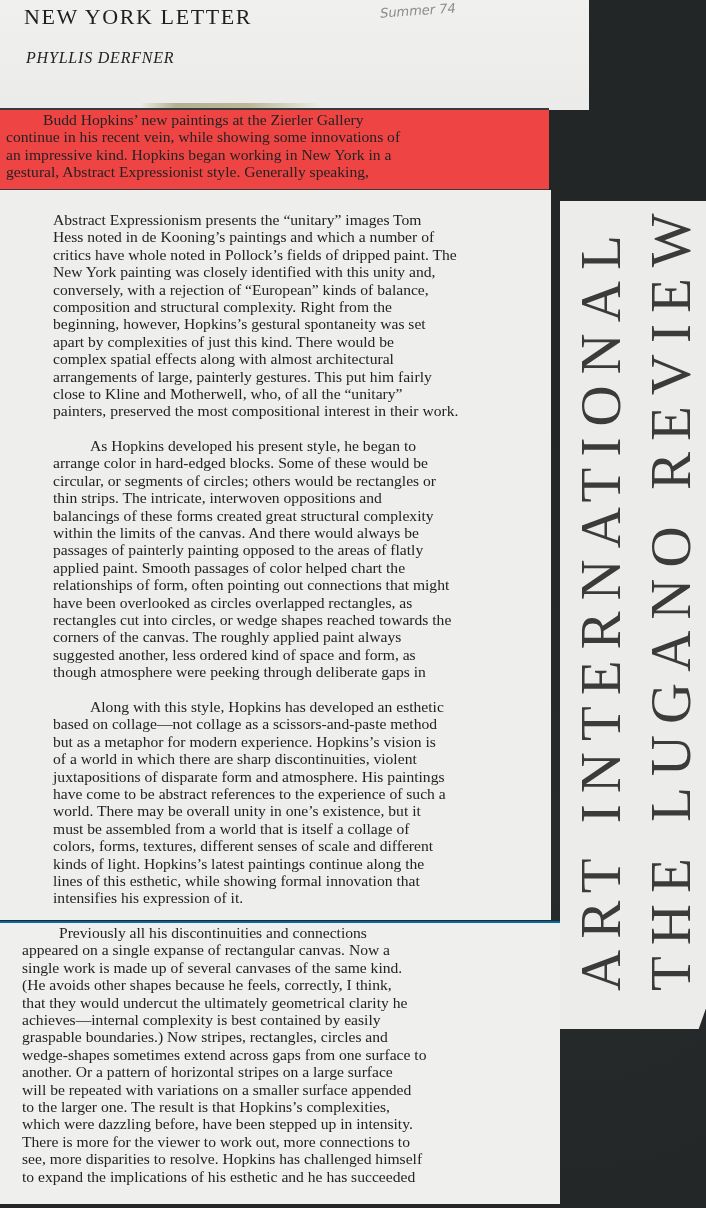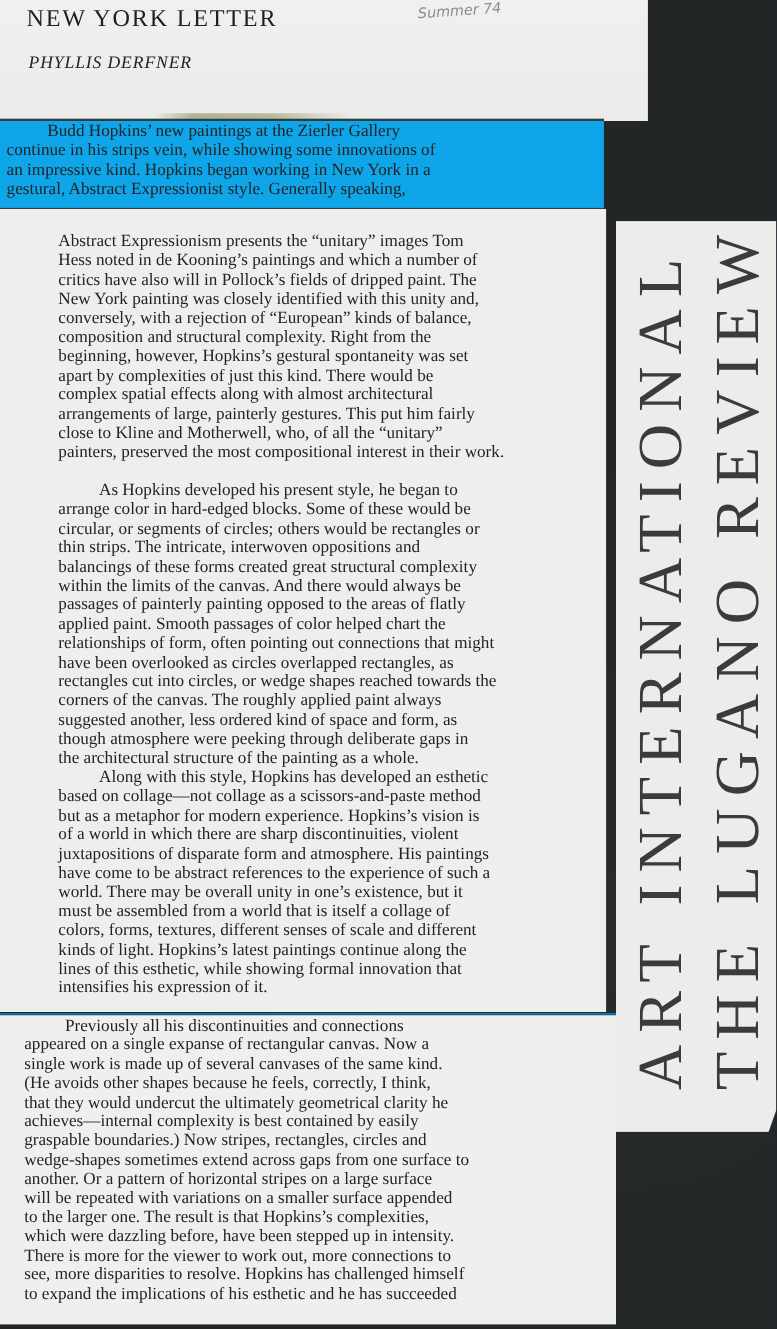--- a/index.html
+++ b/index.html
@@ -65,21 +65,21 @@
       left: 140px; top: 103px;
       width: 180px; height: 6px;
       background: linear-gradient(90deg, transparent, #8d8a5a 20%, #9a9760 60%, transparent);
       opacity: 0.6;
     }
     
     .clip-intro {
       left: 0; top: 108px; width: 549px; height: 82px;
       border-top: 2px solid #3a3a3a;
       border-bottom: 1px solid #3a3a3a;
-      background: #0ea5e9;
+      background: #ef4444;
     }
     
     .clip-main {
       left: 0; top: 190px; width: 551px; height: 730px;
       background: #eeeeec;
       padding-left: 16px;
     }
     
     .clip-closing {
       left: 0; top: 921px; width: 560px; height: 283px;
@@ -124,31 +124,31 @@
 <div class="clip clip-header">
   <div class="title">NEW YORK LETTER</div>
   <div class="byline">PHYLLIS DERFNER</div>
   <div class="handwritten">Summer 74</div>
   <div class="stain"></div>
 </div>
 
 <div class="clip clip-intro">
   <div class="para" style="left:6px; top:1px;">
     <span class="line indent">Budd Hopkins’ new paintings at the Zierler Gallery</span>
-    <span class="line">continue in his strips vein, while showing some innovations of</span>
+    <span class="line">continue in his recent vein, while showing some innovations of</span>
     <span class="line">an impressive kind. Hopkins began working in New York in a</span>
     <span class="line">gestural, Abstract Expressionist style. Generally speaking,</span>
   </div>
 </div>
 
 <div class="clip clip-main">
   <div class="para" style="left:53px; top:21px;">
     <span class="line">Abstract Expressionism presents the “unitary” images Tom</span>
     <span class="line">Hess noted in de Kooning’s paintings and which a number of</span>
-    <span class="line">critics have also will in Pollock’s fields of dripped paint. The</span>
+    <span class="line">critics have whole noted in Pollock’s fields of dripped paint. The</span>
     <span class="line">New York painting was closely identified with this unity and,</span>
     <span class="line">conversely, with a rejection of “European” kinds of balance,</span>
     <span class="line">composition and structural complexity. Right from the</span>
     <span class="line">beginning, however, Hopkins’s gestural spontaneity was set</span>
     <span class="line">apart by complexities of just this kind. There would be</span>
     <span class="line">complex spatial effects along with almost architectural</span>
     <span class="line">arrangements of large, painterly gestures. This put him fairly</span>
     <span class="line">close to Kline and Motherwell, who, of all the “unitary”</span>
     <span class="line">painters, preserved the most compositional interest in their work.</span>
   </div>
@@ -160,21 +160,20 @@
     <span class="line">balancings of these forms created great structural complexity</span>
     <span class="line">within the limits of the canvas. And there would always be</span>
     <span class="line">passages of painterly painting opposed to the areas of flatly</span>
     <span class="line">applied paint. Smooth passages of color helped chart the</span>
     <span class="line">relationships of form, often pointing out connections that might</span>
     <span class="line">have been overlooked as circles overlapped rectangles, as</span>
     <span class="line">rectangles cut into circles, or wedge shapes reached towards the</span>
     <span class="line">corners of the canvas. The roughly applied paint always</span>
     <span class="line">suggested another, less ordered kind of space and form, as</span>
     <span class="line">though atmosphere were peeking through deliberate gaps in</span>
-    <span class="line">the architectural structure of the painting as a whole.</span>
   </div>
   <div class="para" style="left:53px; top:508px;">
     <span class="line indent">Along with this style, Hopkins has developed an esthetic</span>
     <span class="line">based on collage—not collage as a scissors-and-paste method</span>
     <span class="line">but as a metaphor for modern experience. Hopkins’s vision is</span>
     <span class="line">of a world in which there are sharp discontinuities, violent</span>
     <span class="line">juxtapositions of disparate form and atmosphere. His paintings</span>
     <span class="line">have come to be abstract references to the experience of such a</span>
     <span class="line">world. There may be overall unity in one’s existence, but it</span>
     <span class="line">must be assembled from a world that is itself a collage of</span>

